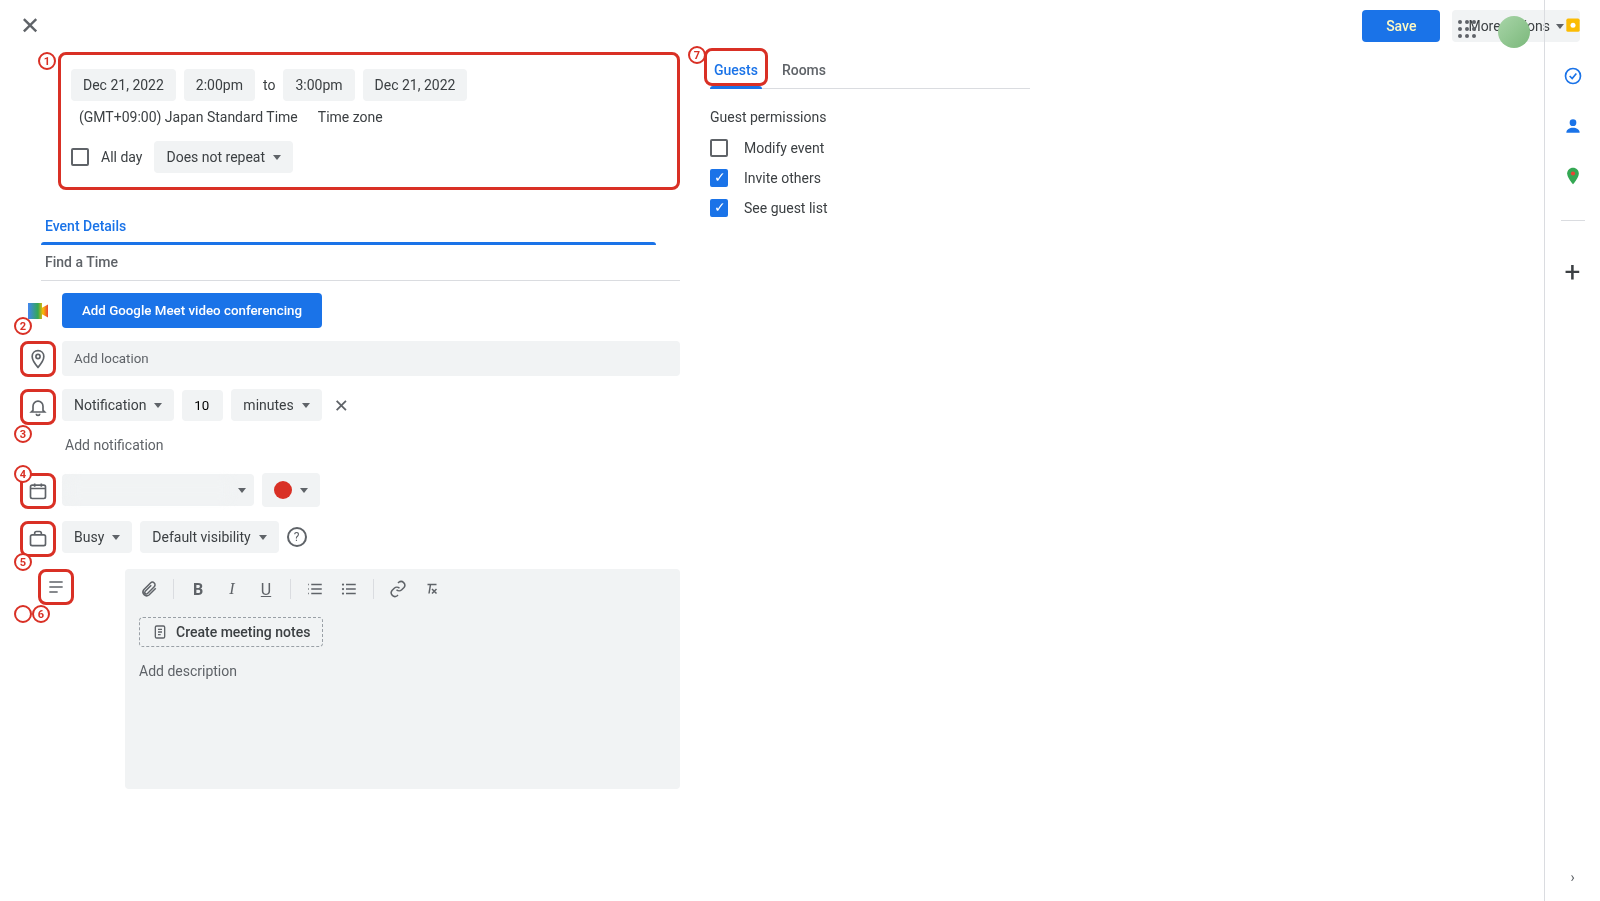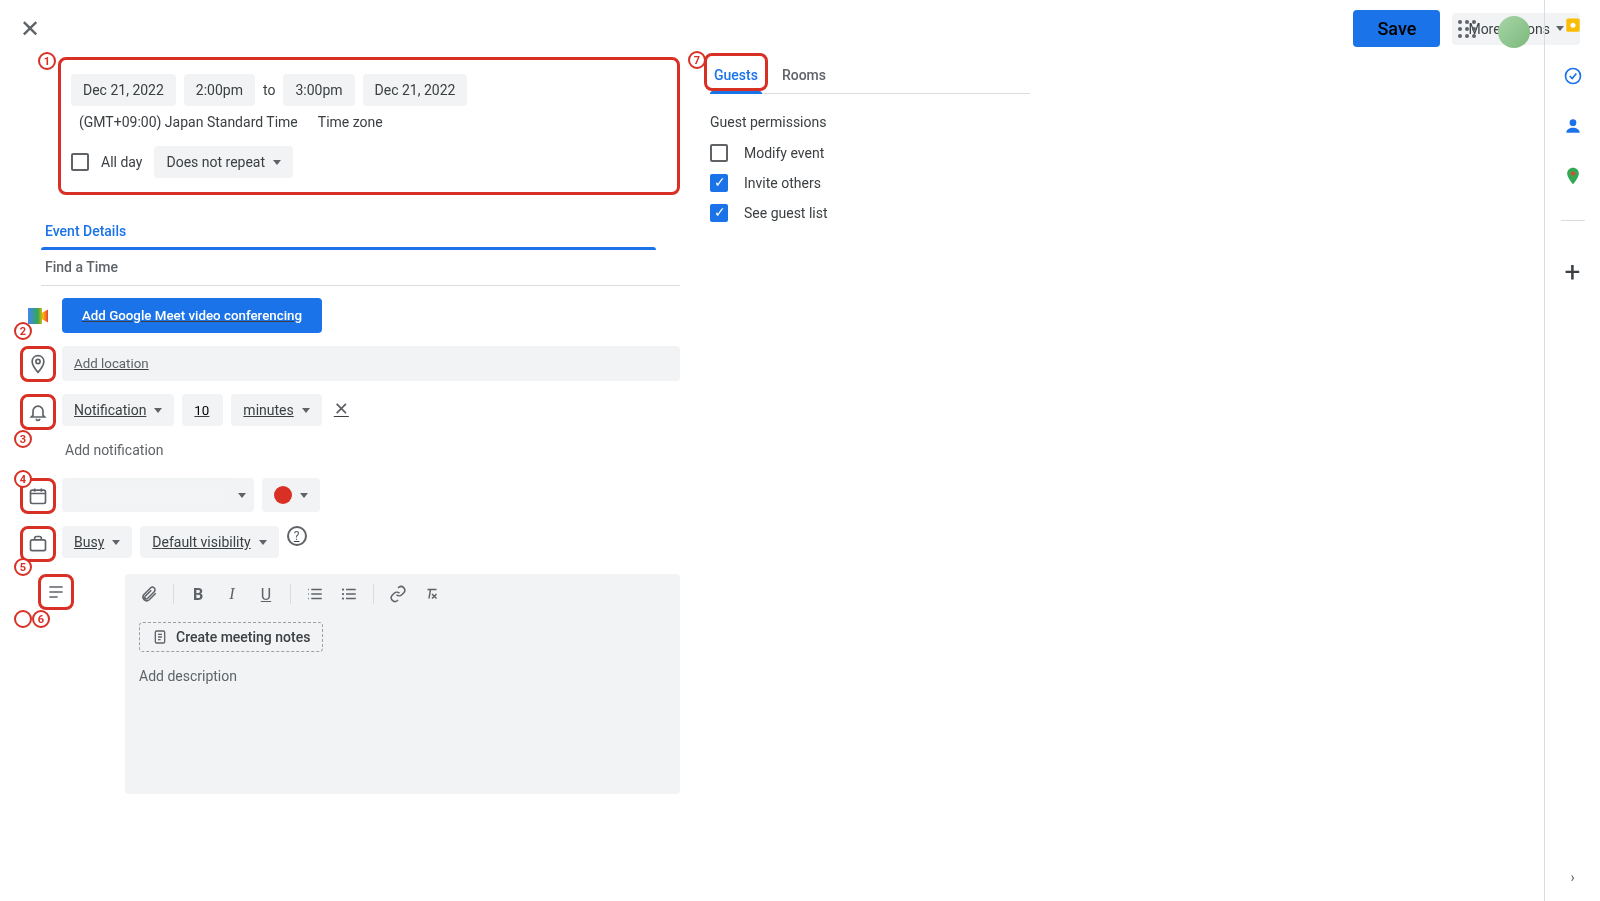--- a/index.html
+++ b/index.html
@@ -4,21 +4,21 @@
 <style>
 * { box-sizing: border-box; margin: 0; padding: 0; font-family: 'Google Sans', Roboto, Arial, sans-serif; }
 body { background: #fff; color: #3c4043; font-size: 14px; width: 1600px; height: 901px; position: relative; }
 
 
 .header { display: flex; align-items: center; padding: 10px 20px; }
 .close-x { font-size: 24px; color: #5f6368; cursor: pointer; margin-right: 16px; }
 .title-input { border: none; font-size: 28px; color: #70757a; flex: 0 0 auto; width: 500px; outline: none; }
 .title-input::placeholder { color: #70757a; }
 .header-spacer { flex: 1; }
-.save-btn { background: #1a73e8; color: #000000; border: none; padding: 8px 24px; border-radius: 4px; font-size: 18px; font-weight: 500; cursor: pointer; }
+.save-btn { background: #1a73e8; color: #fef9c3; border: none; padding: 8px 24px; border-radius: 4px; font-size: 14px; font-weight: 500; cursor: pointer; }
 .more-actions-btn { background: #f1f3f4; color: #3c4043; border: none; padding: 8px 16px; border-radius: 4px; font-size: 14px; margin-left: 12px; cursor: pointer; display: flex; align-items: center; gap: 6px; }
 
 
 .right-rail { position: absolute; right: 0; top: 0; bottom: 0; width: 56px; border-left: 1px solid #dadce0; display: flex; flex-direction: column; align-items: center; padding-top: 16px; gap: 30px; }
 .rail-icon { width: 20px; height: 20px; }
 .rail-apps { position: absolute; top: 16px; right: 70px; display: flex; align-items: center; gap: 16px; }
 .apps-grid { width: 24px; height: 24px; display: grid; grid-template-columns: repeat(3,4px); grid-template-rows: repeat(3,4px); gap: 3px; cursor: pointer; }
 .apps-grid span { background: #5f6368; width: 4px; height: 4px; border-radius: 50%; }
 .avatar { width: 32px; height: 32px; background: linear-gradient(135deg,#a8d5a8,#7bb87b); border-radius: 50%; }
 
@@ -45,21 +45,21 @@
 
 .tabs { display: flex; border-bottom: 1px solid #dadce0; margin-left: 21px; margin-bottom: 12px; flex-direction: column; }
 .tab { padding: 10px 4px; margin-right: 24px; color: #5f6368; cursor: pointer; position: relative; font-weight: 500; }
 .tab.active { color: #1a73e8; }
 .tab.active::after { content: ''; position: absolute; bottom: -1px; left: 0; right: 0; height: 3px; background: #1a73e8; border-radius: 3px 3px 0 0; }
 
 
 .row { display: flex; align-items: flex-start; margin-bottom: 12px; position: relative; }
 .row-icon { width: 36px; height: 36px; display: flex; align-items: center; justify-content: center; margin-right: 6px; flex-shrink: 0; }
 .row-icon.boxed { border: 3px solid #d93025; border-radius: 8px; }
-.row-content { flex: 1; display: flex; gap: 8px; flex-wrap: wrap; text-decoration: underline; }
+.row-content { flex: 1; display: flex; align-items: center; gap: 8px; flex-wrap: wrap; }
 
 
 .meet-icon { width: 20px; height: 16px; background: linear-gradient(90deg,#4285f4 0%,#34a853 50%,#fbbc04 75%,#ea4335 100%); clip-path: polygon(0 0, 70% 0, 70% 30%, 100% 10%, 100% 90%, 70% 70%, 70% 100%, 0 100%); }
 .blue-btn { background: #1a73e8; color: #fff; border: none; padding: 10px 20px; border-radius: 4px; cursor: pointer; font-weight: 500; }
 .gray-input { background: #f1f3f4; border: none; padding: 10px 12px; border-radius: 4px; width: 100%; outline: none; }
 .gray-input::placeholder { color: #5f6368; }
 .select-chip { background: #f1f3f4; padding: 8px 12px; border-radius: 4px; cursor: pointer; display: flex; align-items: center; gap: 8px; }
 .caret-down { border-left: 4px solid transparent; border-right: 4px solid transparent; border-top: 5px solid #5f6368; }
 .num-input { background: #f1f3f4; border: none; padding: 8px 12px; width: 41px; border-radius: 4px; text-align: left; outline: none; }
 .x-icon { color: #5f6368; font-size: 18px; cursor: pointer; padding: 4px; }

